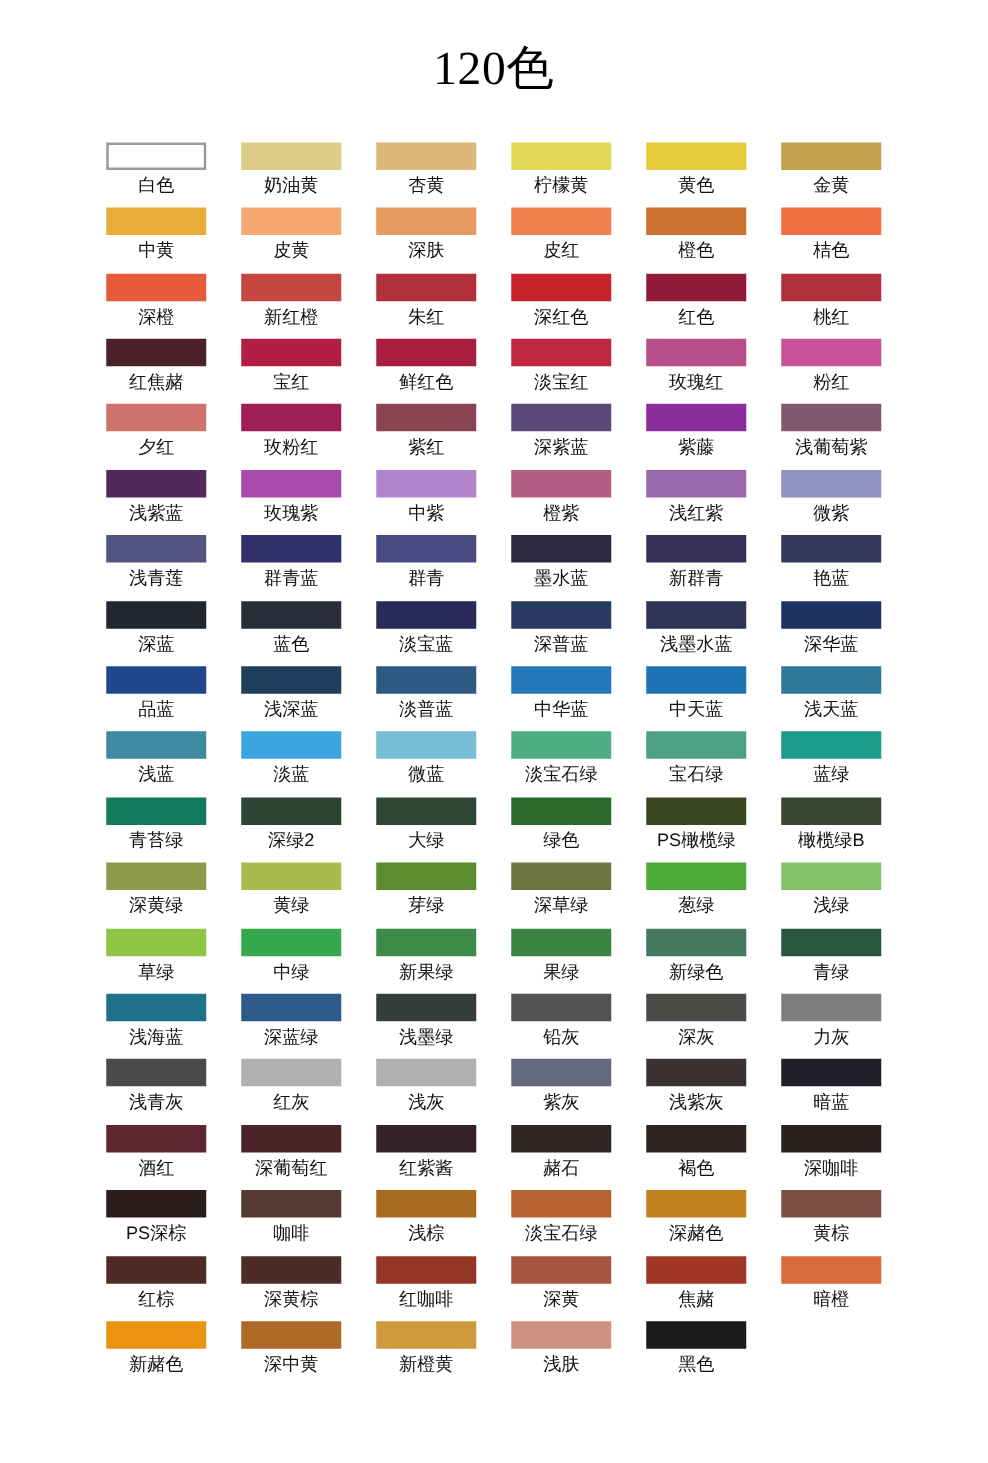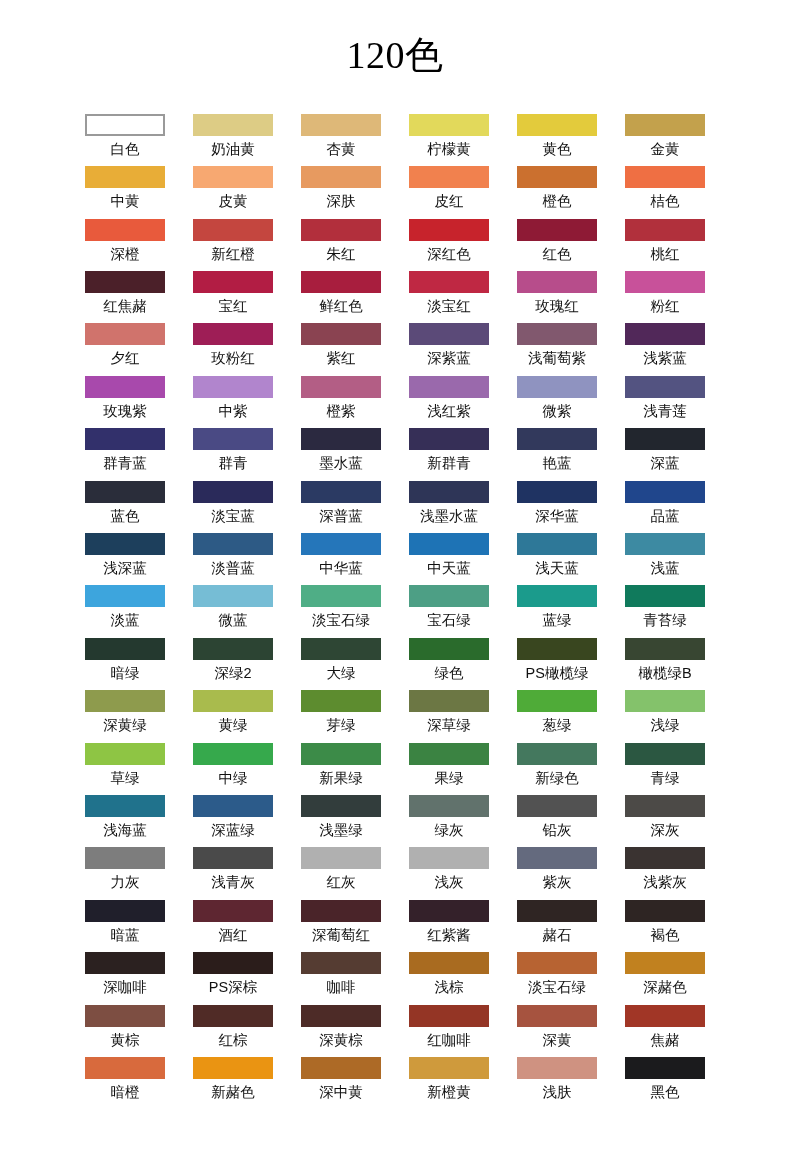--- a/index.html
+++ b/index.html
@@ -185,20 +185,24 @@
       </div>
       <div class="cell">
         <span class="chip" style="background-color: rgb(138, 67, 81);"></span>
         <span class="swatch-label">紫红</span>
       </div>
       <div class="cell">
         <span class="chip" style="background-color: rgb(91, 74, 120);"></span>
         <span class="swatch-label">深紫蓝</span>
       </div>
       <div class="cell">
+        <span class="chip" style="background-color: rgb(139, 45, 157);"></span>
+        <span class="swatch-label">紫藤</span>
+      </div>
+      <div class="cell">
         <span class="chip" style="background-color: rgb(129, 88, 110);"></span>
         <span class="swatch-label">浅葡萄紫</span>
       </div>
       <div class="cell">
         <span class="chip" style="background-color: rgb(81, 40, 89);"></span>
         <span class="swatch-label">浅紫蓝</span>
       </div>
       <div class="cell">
         <span class="chip" style="background-color: rgb(168, 73, 172);"></span>
         <span class="swatch-label">玫瑰紫</span>
@@ -313,24 +317,20 @@
       </div>
       <div class="cell">
         <span class="chip" style="background-color: rgb(27, 155, 140);"></span>
         <span class="swatch-label">蓝绿</span>
       </div>
       <div class="cell">
         <span class="chip" style="background-color: rgb(16, 122, 92);"></span>
         <span class="swatch-label">青苔绿</span>
       </div>
       <div class="cell">
-        <span class="chip" style="background-color: rgb(36, 57, 47);"></span>
-        <span class="swatch-label">暗绿</span>
-      </div>
-      <div class="cell">
         <span class="chip" style="background-color: rgb(44, 68, 51);"></span>
         <span class="swatch-label">深绿2</span>
       </div>
       <div class="cell">
         <span class="chip" style="background-color: rgb(46, 70, 52);"></span>
         <span class="swatch-label">大绿</span>
       </div>
       <div class="cell">
         <span class="chip" style="background-color: rgb(42, 107, 44);"></span>
         <span class="swatch-label">绿色</span>
@@ -395,24 +395,20 @@
         <span class="chip" style="background-color: rgb(32, 114, 140);"></span>
         <span class="swatch-label">浅海蓝</span>
       </div>
       <div class="cell">
         <span class="chip" style="background-color: rgb(44, 91, 138);"></span>
         <span class="swatch-label">深蓝绿</span>
       </div>
       <div class="cell">
         <span class="chip" style="background-color: rgb(50, 61, 60);"></span>
         <span class="swatch-label">浅墨绿</span>
-      </div>
-      <div class="cell">
-        <span class="chip" style="background-color: rgb(97, 114, 108);"></span>
-        <span class="swatch-label">绿灰</span>
       </div>
       <div class="cell">
         <span class="chip" style="background-color: rgb(82, 82, 82);"></span>
         <span class="swatch-label">铅灰</span>
       </div>
       <div class="cell">
         <span class="chip" style="background-color: rgb(76, 74, 71);"></span>
         <span class="swatch-label">深灰</span>
       </div>
       <div class="cell">

